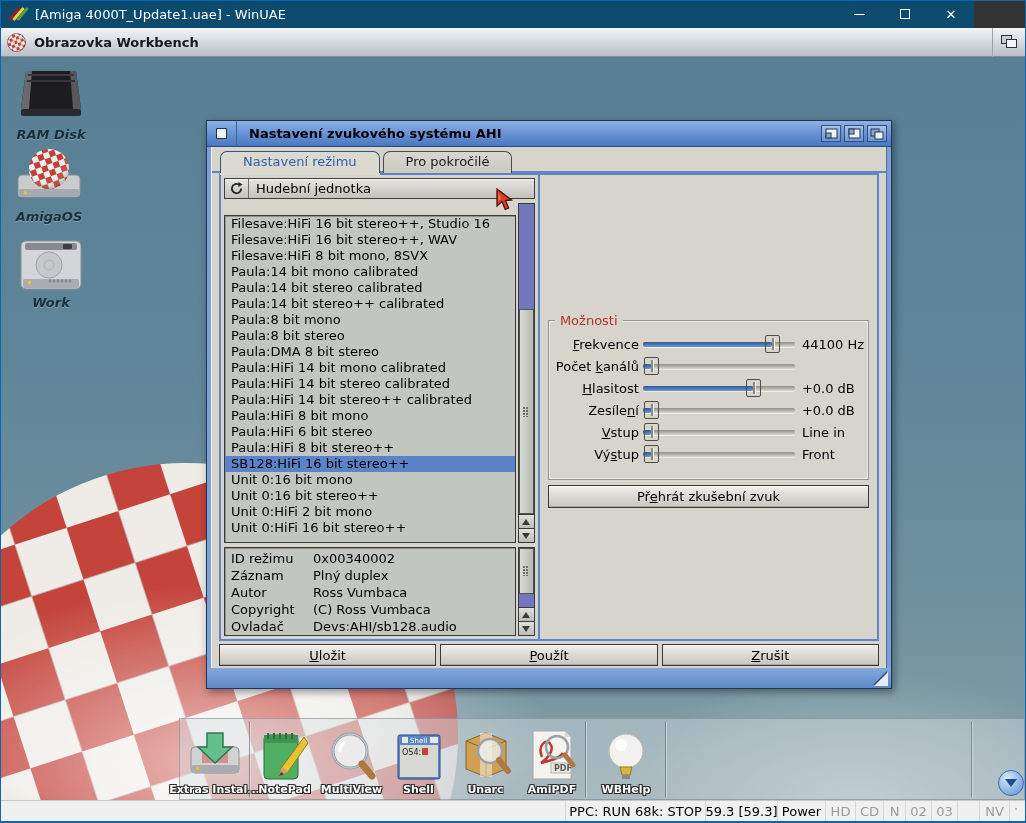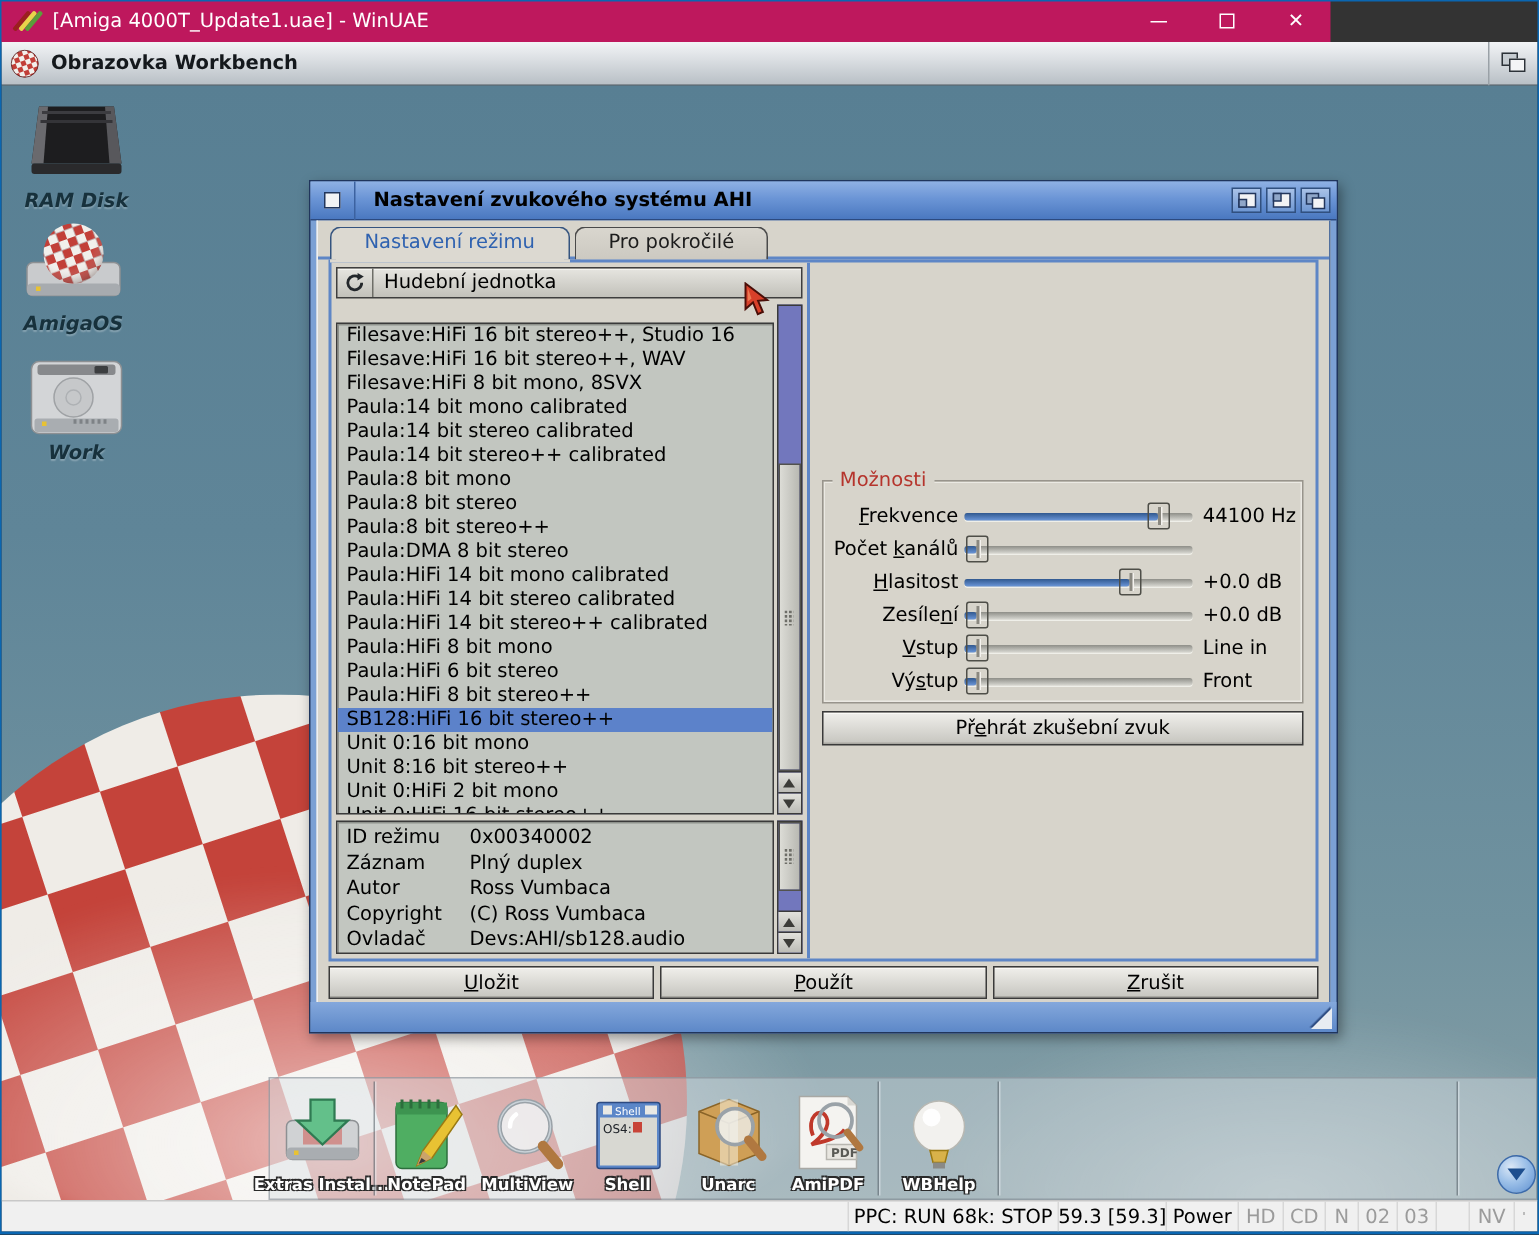--- a/index.html
+++ b/index.html
@@ -2,21 +2,21 @@
 <html><head>
 <meta charset="utf-8">
 <style>
   html,body{margin:0;padding:0;background:#333;}
   .stage{position:relative;width:1026px;height:823px;overflow:hidden;
          font-family:"DejaVu Sans","Liberation Sans",sans-serif;
          -webkit-font-smoothing:antialiased;}
   .stage *{box-sizing:border-box;}
 
   
-  .win-titlebar{position:absolute;left:0;top:0;width:887px;height:28px;background:#be185d;
+  .win-titlebar{position:absolute;left:0;top:0;width:974px;height:28px;background:#0c4a6e;
                 display:flex;align-items:center;color:#fff;font-size:13px;}
   .win-ico{width:18px;height:18px;margin:0 8px 0 9px;position:relative;flex:0 0 auto;}
   .win-ico i{position:absolute;width:3px;height:16px;border-radius:1px;transform:rotate(40deg);}
   .win-ico i:nth-child(1){left:4px;top:1px;background:#9b1f1f;}
   .win-ico i:nth-child(2){left:8px;top:1px;background:#e8d44a;}
   .win-ico i:nth-child(3){left:12px;top:1px;background:#5a9e3a;}
   .win-caption{flex:1;white-space:nowrap;overflow:hidden;}
   .win-btn{width:46px;height:28px;display:flex;align-items:center;justify-content:center;color:#fff;}
   .win-btn .mini{width:11px;height:1px;background:#fff;display:block;}
   .win-btn .maxi{width:10px;height:10px;border:1px solid #fff;display:block;}
@@ -102,21 +102,21 @@
   .sknob .dots{width:6px;height:10px;
         background:radial-gradient(circle 1px at 1px 1px,#6e6e68 99%,transparent) 0 0/3px 3px;}
   .sarrow{height:14px;border-top:1px solid #3a3a3a;background:linear-gradient(180deg,#e2e2dc,#bcbcb6);
           display:flex;align-items:center;justify-content:center;font-size:8px;color:#2a2a2a;cursor:pointer;}
   .sarrow span{width:0;height:0;border-left:4px solid transparent;border-right:4px solid transparent;}
   .sarrow .up{border-bottom:6px solid #3c3c38;}
   .sarrow .dn{border-top:6px solid #3c3c38;}
 
   
   .opts{margin-top:145px;border:1px solid #98948c;box-shadow:inset 0 0 0 1px #ebe9e3;position:relative;
-        padding:12px 4px 3px 4px;}
+        padding:12px 4px 14px 4px;}
   .opts-legend{position:absolute;top:-8px;left:6px;background:#d7d4cb;padding:0 5px;font-size:13px;color:#b5342c;}
   .sl-row{display:flex;align-items:center;height:22px;font-size:13px;color:#000;}
   .sl-label{width:86px;text-align:right;flex:0 0 auto;white-space:nowrap;}
   .sl-label .key{text-decoration:underline;}
   .sl-wrap{position:relative;width:152px;height:20px;margin-left:4px;flex:0 0 auto;}
   .sl-track{position:absolute;left:0;right:0;top:8px;height:5px;border-radius:2px;
             background:linear-gradient(180deg,#8e8e88,#d8d8d2);box-shadow:0 1px 0 #efefe9;}
   .sl-fill{position:absolute;left:0;top:8px;height:5px;border-radius:2px;
            background:linear-gradient(180deg,#30588f,#6b96d8);}
   .sl-thumb{position:absolute;top:1px;width:15px;height:18px;border:1px solid #4e4e48;border-radius:2px;
@@ -337,31 +337,30 @@
             <div class="listwrap">
               <div class="listbox" id="mode-list">
                   <div class="lrow">Filesave:HiFi 16 bit stereo++, Studio 16</div>
                   <div class="lrow">Filesave:HiFi 16 bit stereo++, WAV</div>
                   <div class="lrow">Filesave:HiFi 8 bit mono, 8SVX</div>
                   <div class="lrow">Paula:14 bit mono calibrated</div>
                   <div class="lrow">Paula:14 bit stereo calibrated</div>
                   <div class="lrow">Paula:14 bit stereo++ calibrated</div>
                   <div class="lrow">Paula:8 bit mono</div>
                   <div class="lrow">Paula:8 bit stereo</div>
-                  <div class="lrow">Paula:8 bit stereo++</div>
                   <div class="lrow">Paula:DMA 8 bit stereo</div>
                   <div class="lrow">Paula:HiFi 14 bit mono calibrated</div>
                   <div class="lrow">Paula:HiFi 14 bit stereo calibrated</div>
                   <div class="lrow">Paula:HiFi 14 bit stereo++ calibrated</div>
                   <div class="lrow">Paula:HiFi 8 bit mono</div>
                   <div class="lrow">Paula:HiFi 6 bit stereo</div>
                   <div class="lrow">Paula:HiFi 8 bit stereo++</div>
                   <div class="lrow sel">SB128:HiFi 16 bit stereo++</div>
                   <div class="lrow">Unit 0:16 bit mono</div>
-                  <div class="lrow">Unit 8:16 bit stereo++</div>
+                  <div class="lrow">Unit 0:16 bit stereo++</div>
                   <div class="lrow">Unit 0:HiFi 2 bit mono</div>
                   <div class="lrow">Unit 0:HiFi 16 bit stereo++</div>
                 </div>
               <div class="sbar">
                 <div class="strack">
                   <div class="sknob" style="top:34%;height:66%;">
                       <span class="dots"></span>
                     </div>
                 </div>
                 <div class="sarrow">

